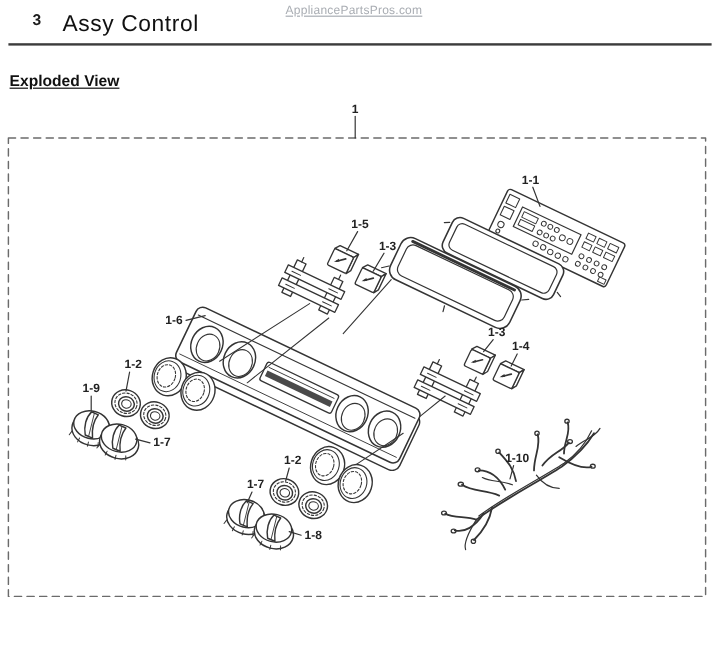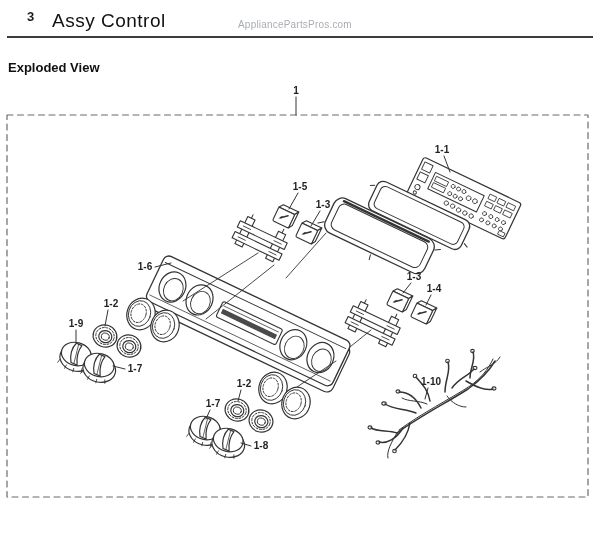--- a/index.html
+++ b/index.html
@@ -8,27 +8,27 @@
     font-family:"Liberation Sans", sans-serif;color:#1d1d1d;overflow:hidden;
   }
   .page-number{
     position:absolute;left:27px;top:9px;font-size:13px;font-weight:700;color:#1d1d1d;
   }
   .page-title{
     position:absolute;left:52px;top:10px;font-size:19px;font-weight:400;
     letter-spacing:0.5px;color:#111;
   }
   .watermark{
-    position:absolute;left:238px;top:19px;font-size:10px;color:#a9adb3;letter-spacing:0.2px;
+    position:absolute;left:238px;top:4px;font-size:10px;color:#a9adb3;letter-spacing:0.2px;text-decoration:underline;
   }
   .title-rule{
     position:absolute;left:7px;top:36px;width:586px;height:2px;background:#3c3c3c;
   }
   .section-label{
-    position:absolute;left:8px;top:60px;font-size:13px;font-weight:700;color:#111;
+    position:absolute;left:8px;top:60px;font-size:13px;font-weight:700;color:#111;text-decoration:underline;
   }
   svg text{
     font-family:"Liberation Sans", sans-serif;font-size:10px;font-weight:700;fill:#222;
   }
   .diagram-svg{position:absolute;left:0;top:0;}
 </style>
 </head>
 <body>
 
 <div class="page-number">3</div>

